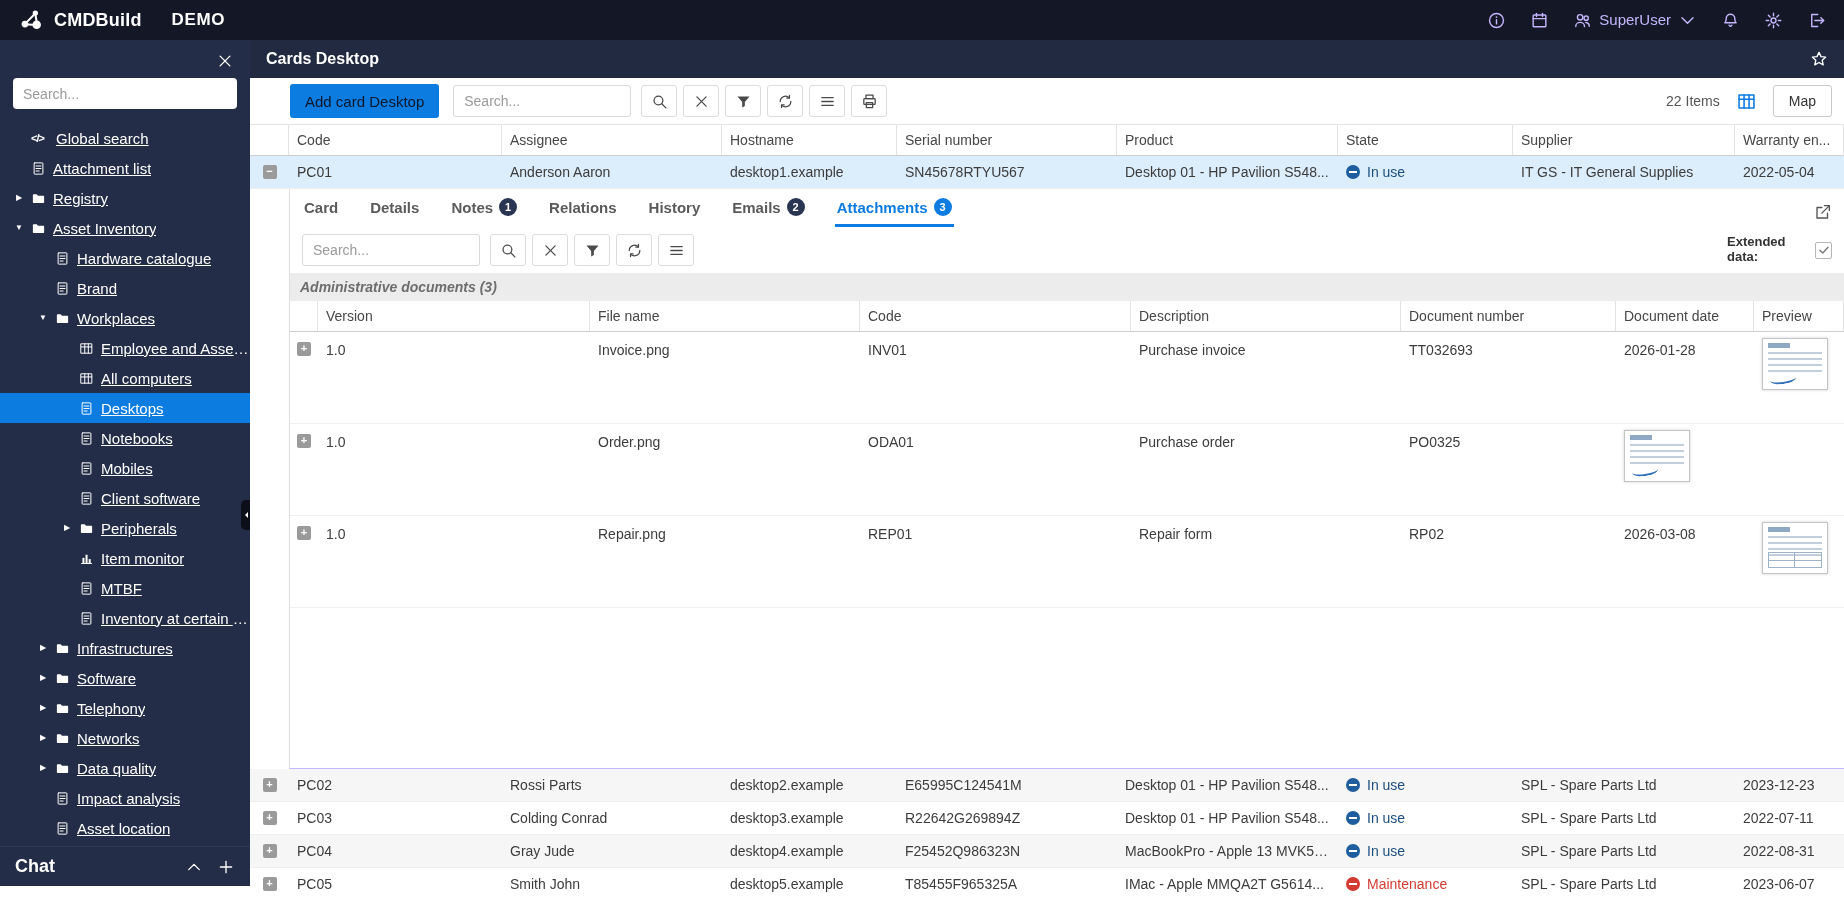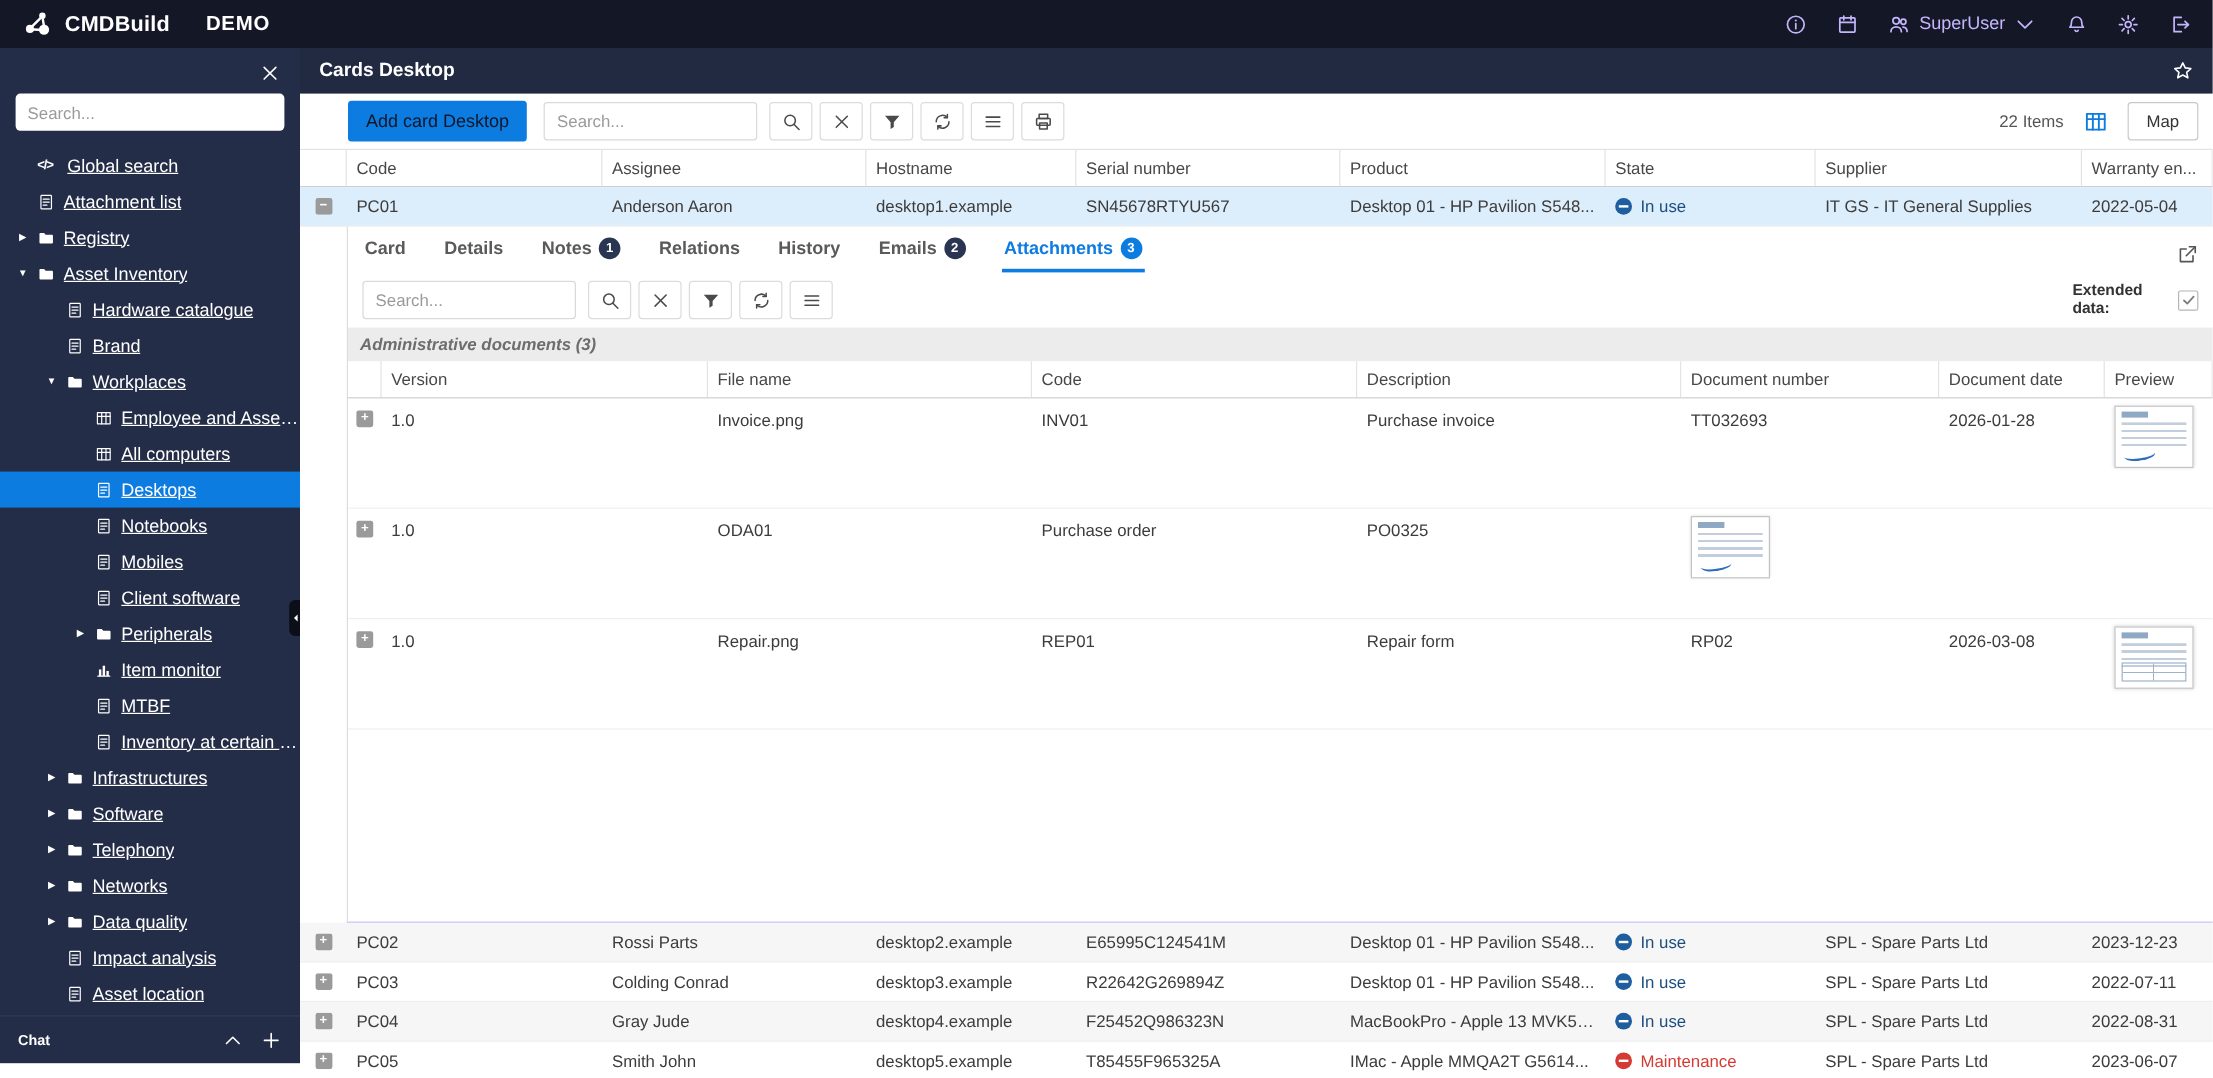--- a/index.html
+++ b/index.html
@@ -35,21 +35,21 @@
   .sb-item { display:flex; align-items:center; height:30px; gap:7px; padding-left:14px;
     font-size:15px; cursor:pointer; white-space:nowrap; }
   .sb-item.lvl1 { padding-left:38px; }
   .sb-item.lvl2 { padding-left:62px; }
   .sb-item.selected { background:#0d7ce0; }
   .sb-item .lbl { overflow:hidden; text-overflow:ellipsis;text-decoration:underline; }
   .caret { width:10px; flex:none; font-size:8px; line-height:10px; text-align:center; color:#fff; }
   .sb-item svg.ic { width:15px; height:15px; flex:none; stroke-width:1.6; }
   .code-glyph { font-size:11px; font-weight:bold; letter-spacing:-1px; width:18px; flex:none; }
   .chat { height:40px; display:flex; align-items:center; padding:0 15px; gap:4px;
-    font-weight:bold; font-size:12px; border-top:1px solid rgba(255,255,255,.06); }
+    font-weight:bold; font-size:18px; border-top:1px solid rgba(255,255,255,.06); }
   .chat .chat-actions { margin-left:auto; display:flex; align-items:center; gap:14px; }
   .chat button { background:none; border:none; color:#fff; }
   .sb-handle { position:absolute; right:0; top:460px; width:9px; height:30px; background:#0c0f1a;
     border-radius:5px 0 0 5px; display:flex; align-items:center; justify-content:center; cursor:pointer; }
   .sb-handle::after { content:""; border:3px solid transparent; border-right-color:#fff; margin-right:2px; }
 
   
   .main { flex:1; min-width:0; display:flex; flex-direction:column; background:#fff; }
   .main-header { height:38px; flex:none; background:#212a41; color:#fff; display:flex; align-items:center;
     padding:0 16px; font-weight:bold; font-size:16px; }
@@ -671,20 +671,21 @@
               <div class="t-sig"></div>
             </div>
           </div>
       </div>
 
       <div class="agrid arow">
         <div class="expand-cell">
             <span class="expbox">+</span>
           </div>
         <div>1.0</div>
+        <div>Order.png</div>
         <div>ODA01</div>
         <div>Purchase order</div>
         <div>PO0325</div>
         <div class="preview-cell">
             <div class="thumb">
               <div class="t-head"></div>
               <div class="t-lines"></div>
               <div class="t-sig"></div>
             </div>
           </div>

